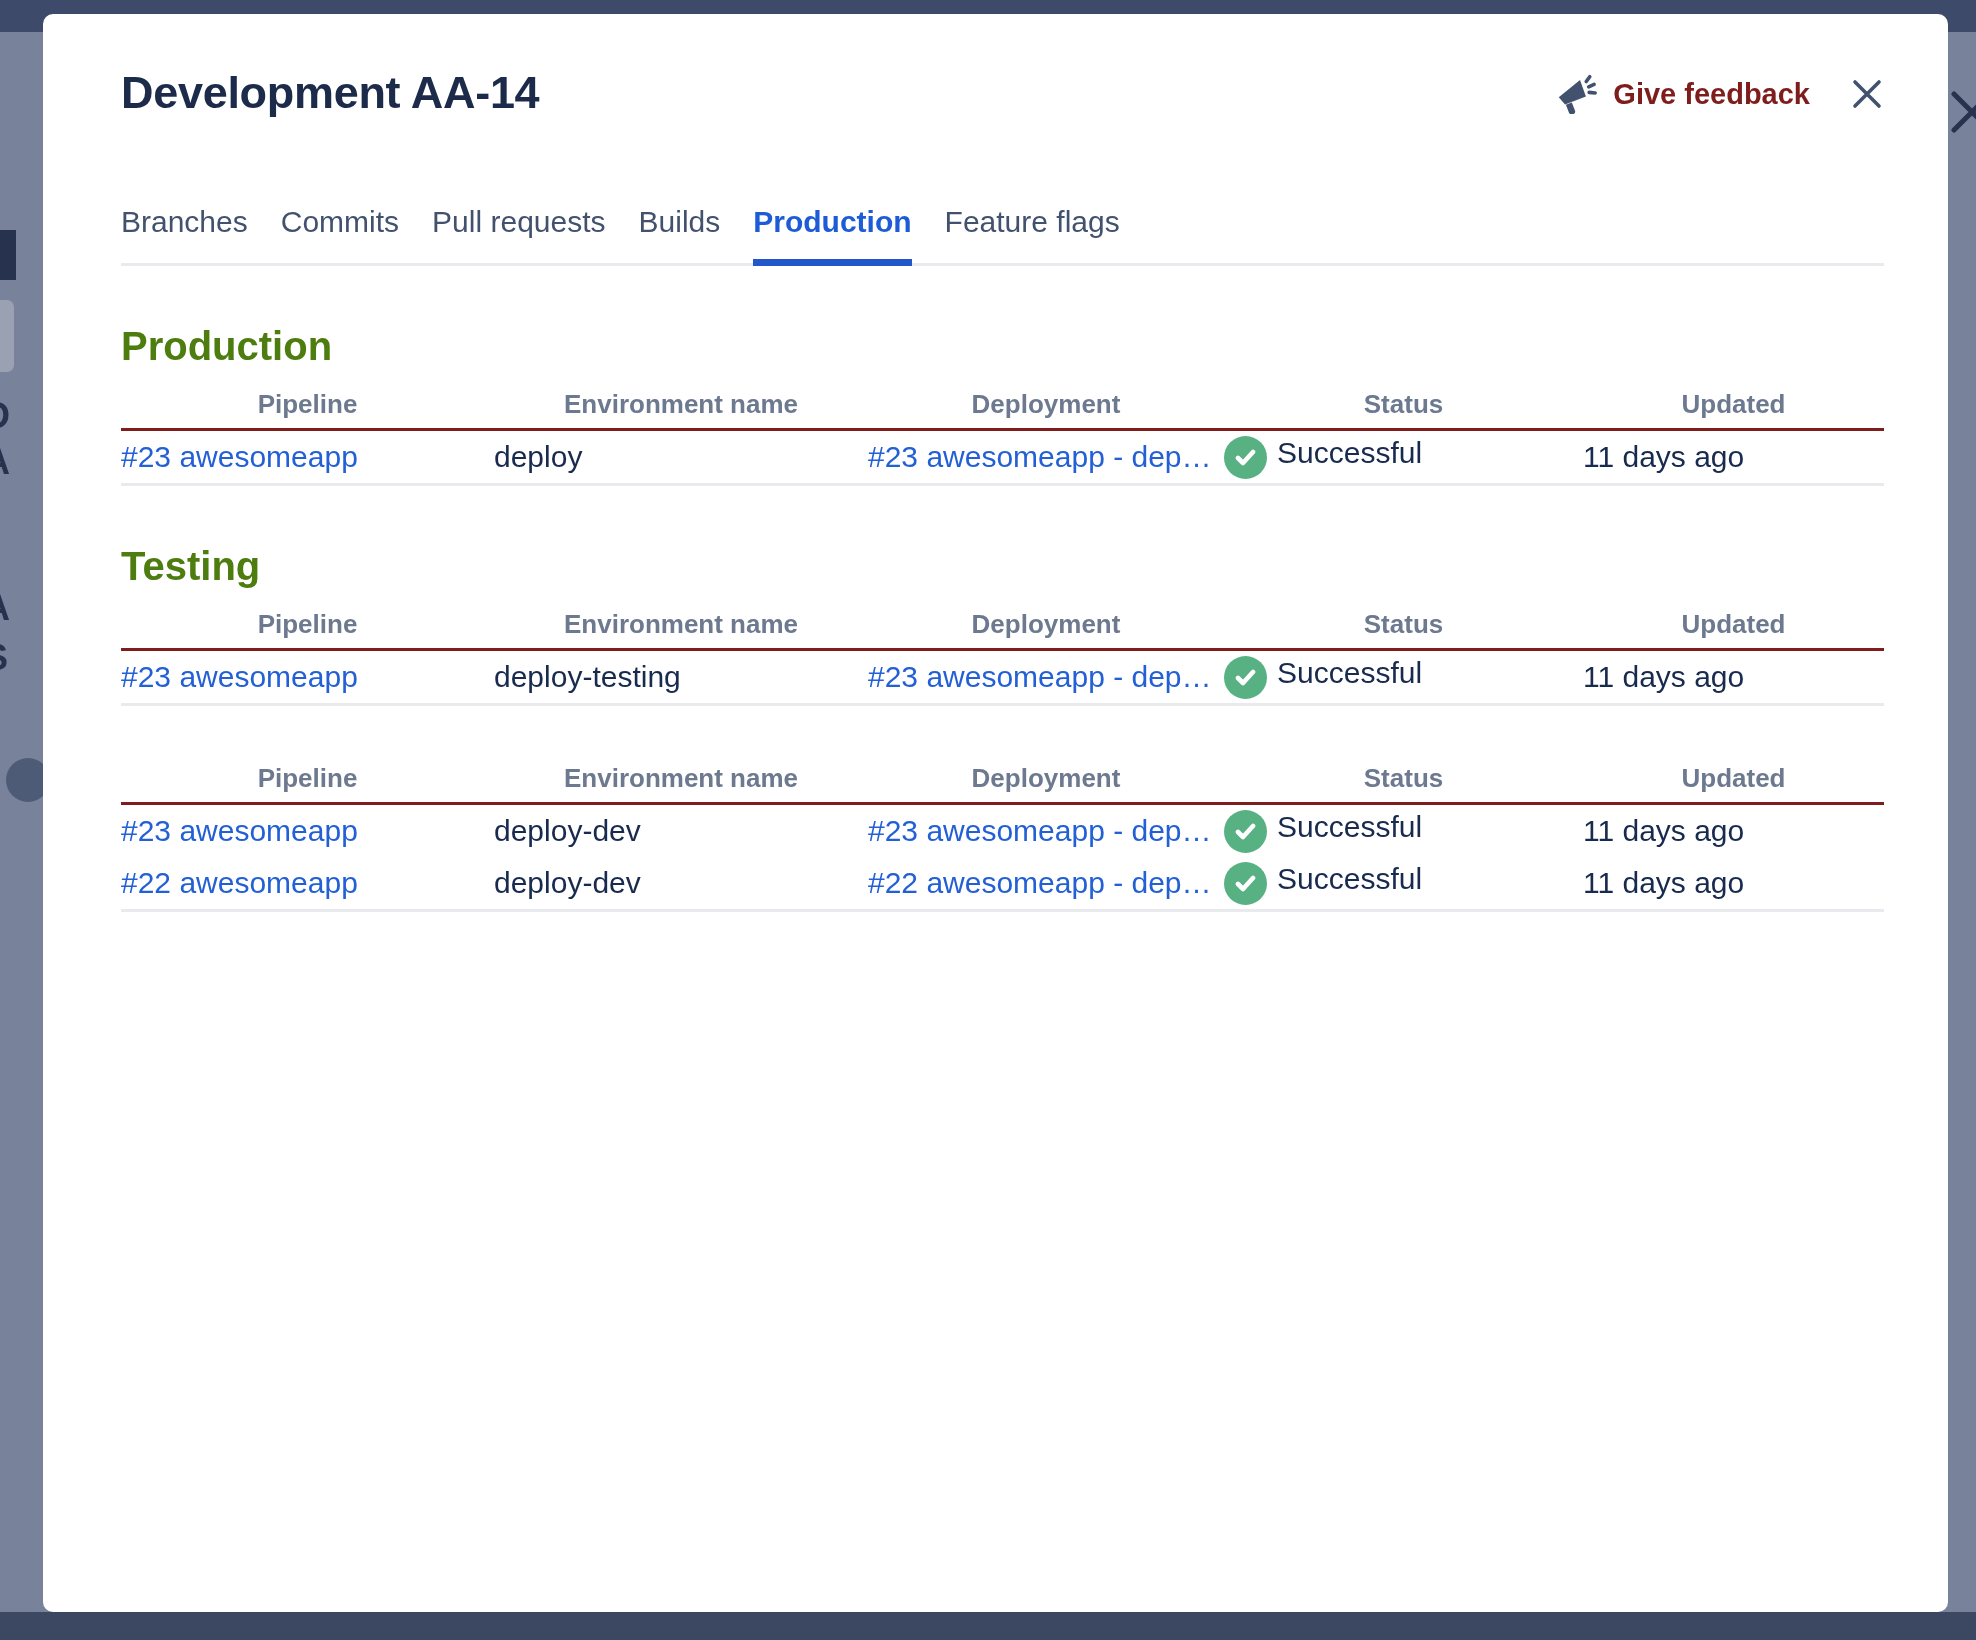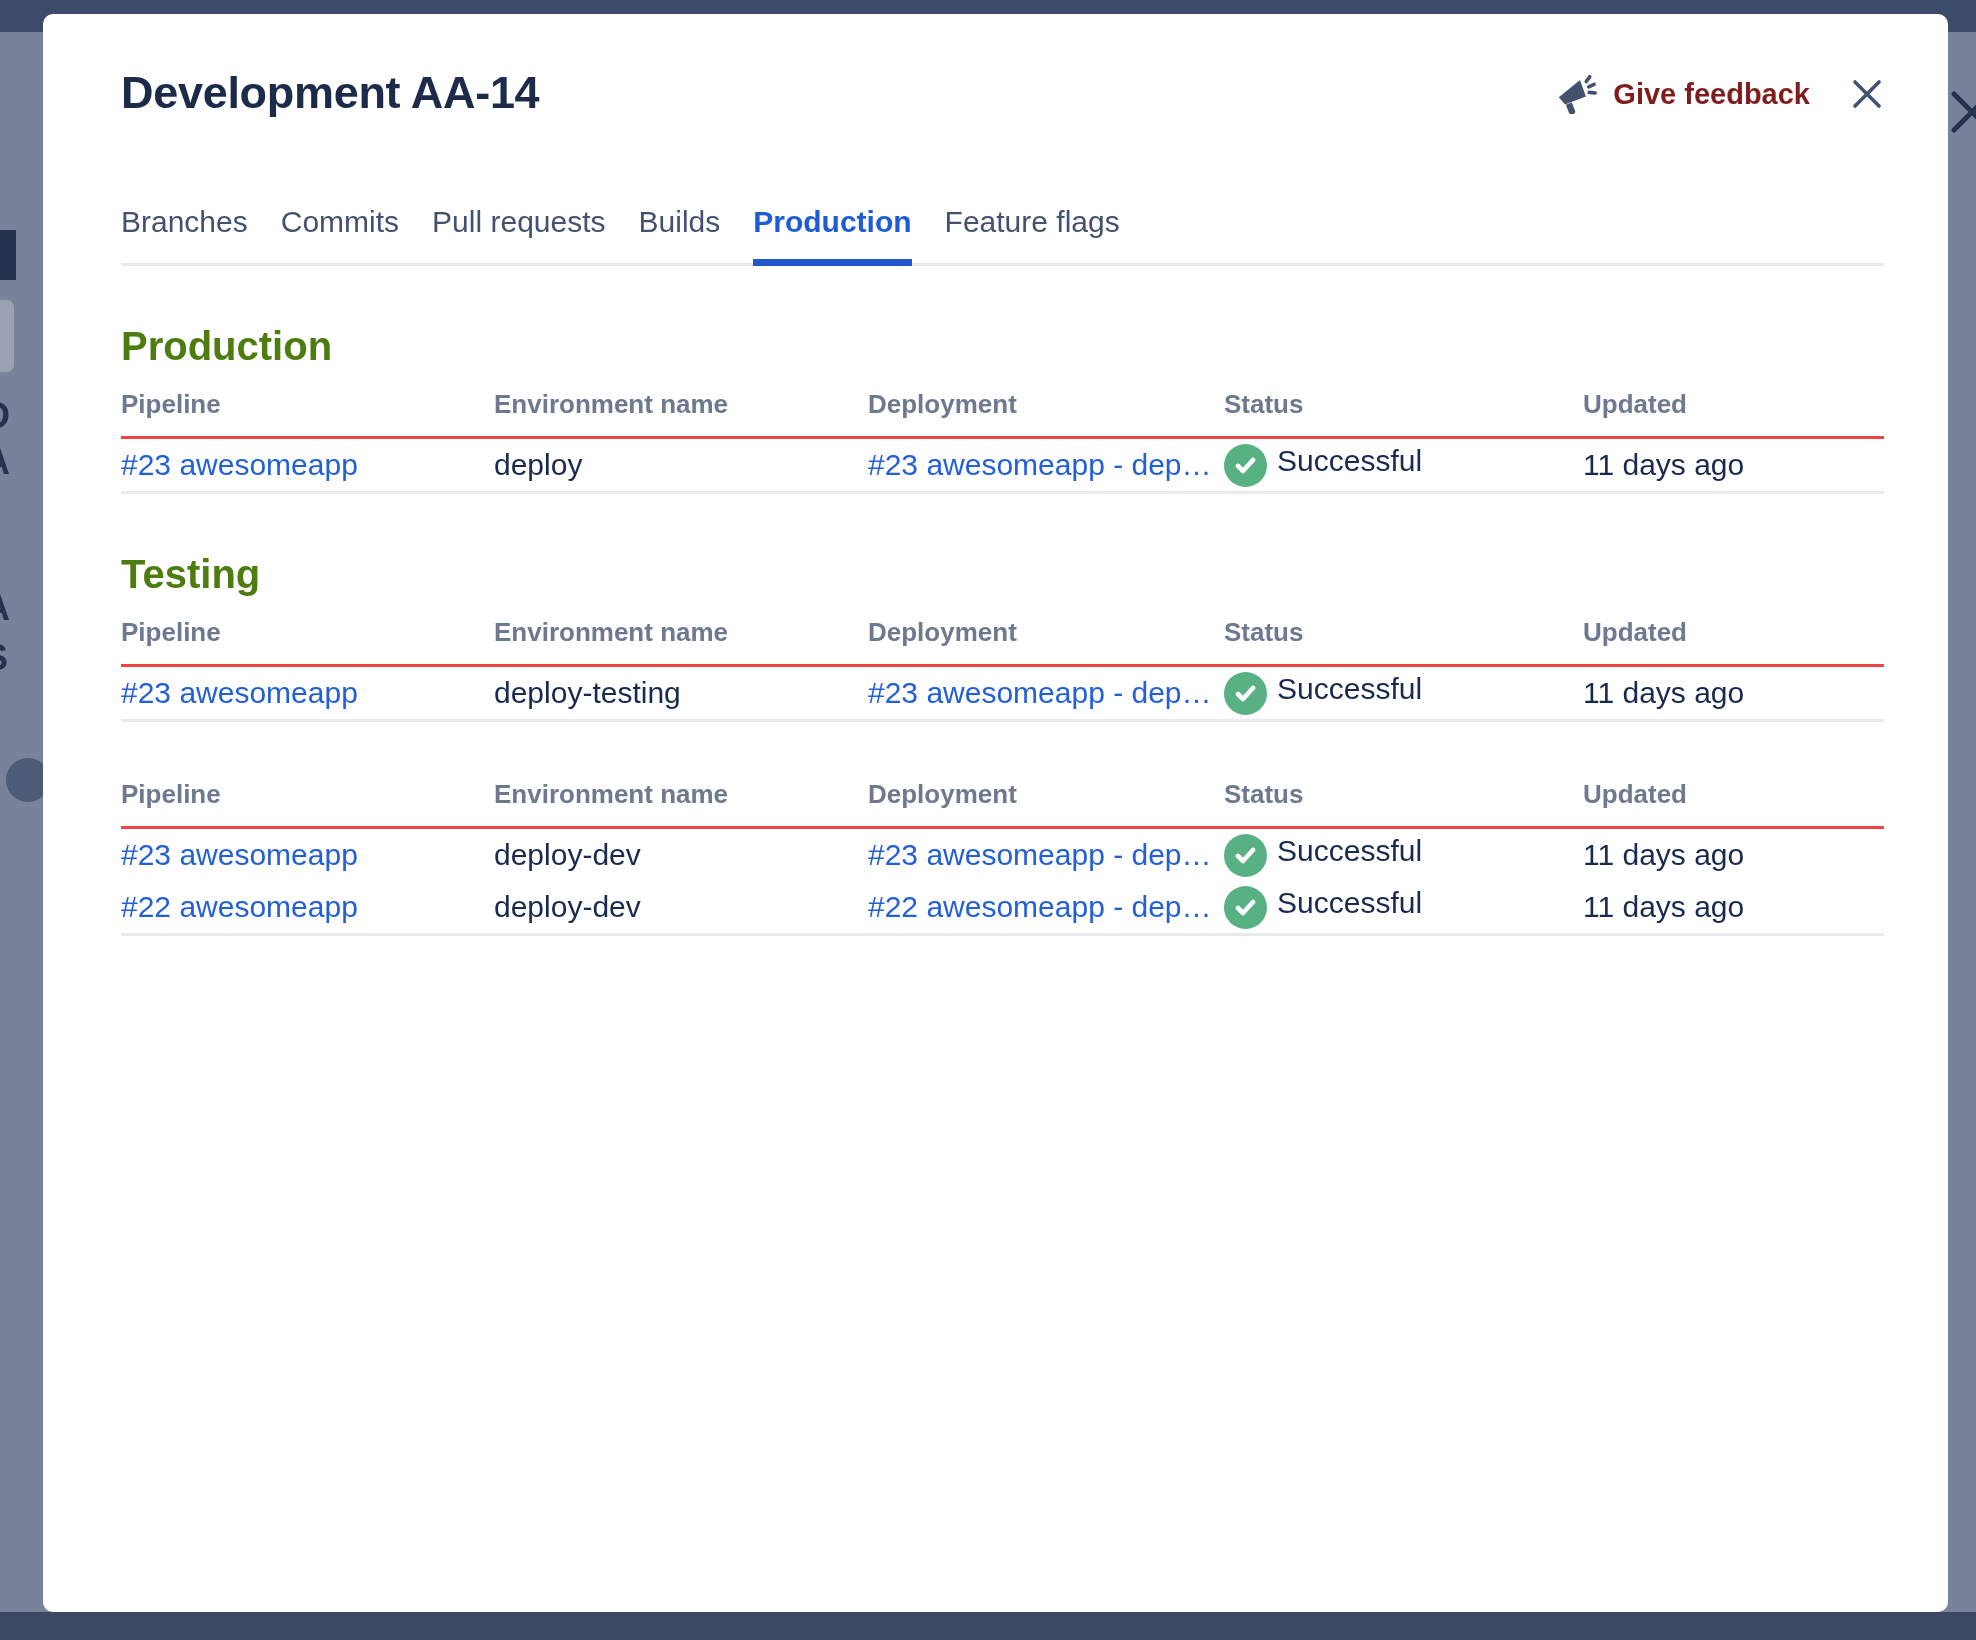--- a/index.html
+++ b/index.html
@@ -56,21 +56,21 @@
   }
 
   
   .section { margin-top:56px; }
   .section-heading { margin:0 0 18px; font-size:40px; line-height:48px; font-weight:700; color:#4d7c0f; }
   .thead, .trow {
     display:grid;
     grid-template-columns:373px 374px 356px 359px 1fr;
     align-items:center;
   }
-  .thead { border-bottom:3px solid #ef4444; padding-bottom:16px; }
+  .thead { border-bottom:3px solid #7f1d1d; padding-bottom:8px;text-align:center; }
   .th { font-size:26px; line-height:32px; font-weight:700; color:#6C798F; }
   .tbody { border-bottom:3px solid #E8EAEE; }
   .trow { height:52px; }
   .td { font-size:30px; color:#182A4E; white-space:nowrap; overflow:hidden; }
   .cell-link { color:#2360D6; text-decoration:none; cursor:pointer; }
   .status-cell { display:flex; align-items:flex-start; gap:10px; }
   .status-dot {
     width:43px; height:43px; border-radius:50%; background:#57B183;
     display:flex; align-items:center; justify-content:center; flex:none;
   }

